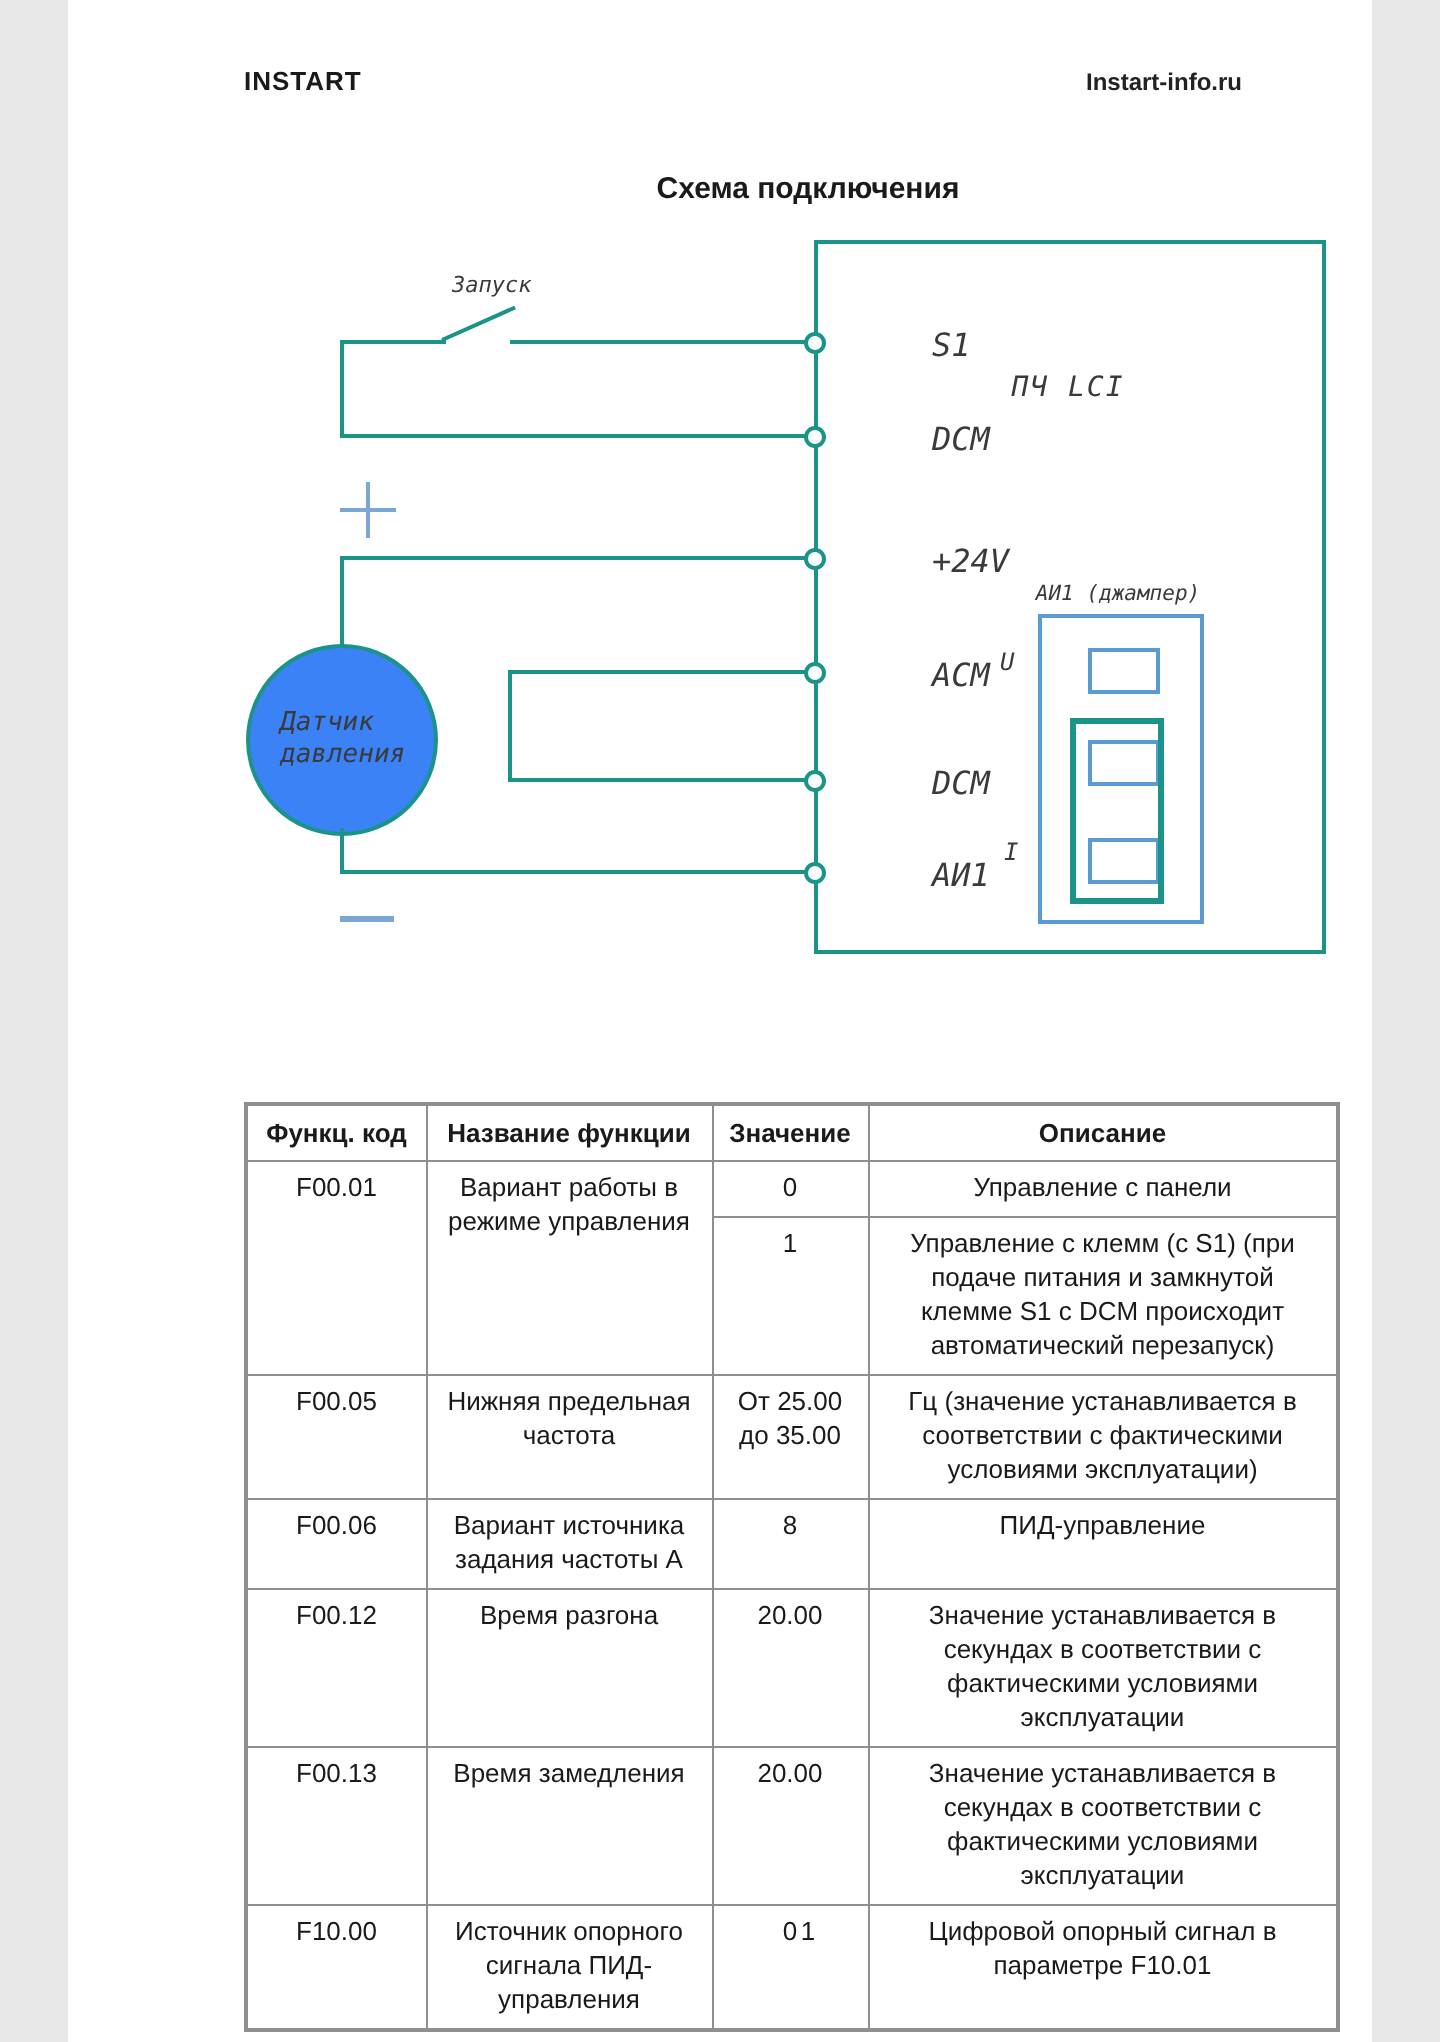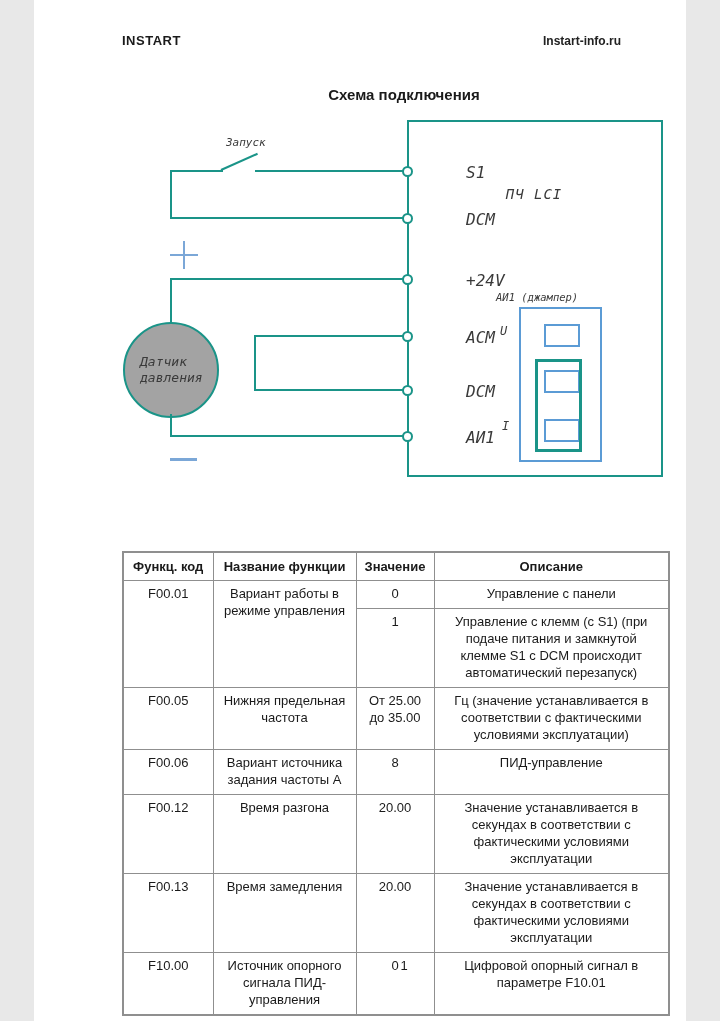--- a/index.html
+++ b/index.html
@@ -20,26 +20,26 @@
     border:2px solid var(--wire,#1a9488);background:#fff;}
   .cad{font-family:"DejaVu Sans Mono",monospace;font-style:italic;color:#3a3a3a;}
   .device-label{position:absolute;left:430px;top:186px;width:140px;text-align:center;font-size:14px;letter-spacing:1px;}
   .term-dot{position:absolute;left:368px;width:7px;height:7px;border:2px solid var(--wire,#1a9488);
     border-radius:50%;background:#fff;}
   .term-label{position:absolute;left:388px;font-size:16px;margin-left:44px;}
   .switch-label{position:absolute;left:192px;top:136px;font-size:11px;}
   .blade{position:absolute;left:187px;top:169px;width:40px;height:2px;background:var(--wire,#1a9488);
     transform:rotate(-24deg);transform-origin:left center;}
   .sensor{position:absolute;left:89px;top:322px;width:92px;height:92px;border:2px solid var(--wire,#1a9488);
-    border-radius:50%;display:flex;align-items:center;justify-content:center;background:#a3a3a3;}
+    border-radius:50%;display:flex;align-items:center;justify-content:center;background:#3b82f6;}
   .sensor-text{font-size:13px;line-height:16px;text-align:left;}
   .polarity{position:absolute;background:var(--accent,#7ba7d7);}
   .jumper-outer{position:absolute;left:485px;top:307px;width:79px;height:151px;
     border:2px solid var(--accent2,#5b9bd5);background:#fff;}
-  .jumper-label{position:absolute;left:462px;top:291px;width:126px;font-size:10.5px;}
+  .jumper-label{position:absolute;left:462px;top:291px;width:126px;text-align:center;font-size:10.5px;}
   .pin{position:absolute;left:510px;width:32px;height:19px;border:2px solid var(--accent2,#5b9bd5);background:#fff;}
   .cap{position:absolute;left:501px;top:359px;width:41px;height:87px;border:3px solid var(--wire,#1a9488);}
   .uv-label{position:absolute;font-size:12px;}
   
   .section-title{position:absolute;left:20px;top:489px;width:700px;text-align:center;
     font-size:15px;font-weight:bold;line-height:24px;}
   
   .tbl-wrap{position:absolute;left:88px;top:551px;width:546px;}
   table{border-collapse:collapse;width:100%;table-layout:fixed;font-size:13px;line-height:17px;}
   th,td{border:1.5px solid #8f8f8f;padding:4px 7px 6px 7px;vertical-align:top;text-align:center;

